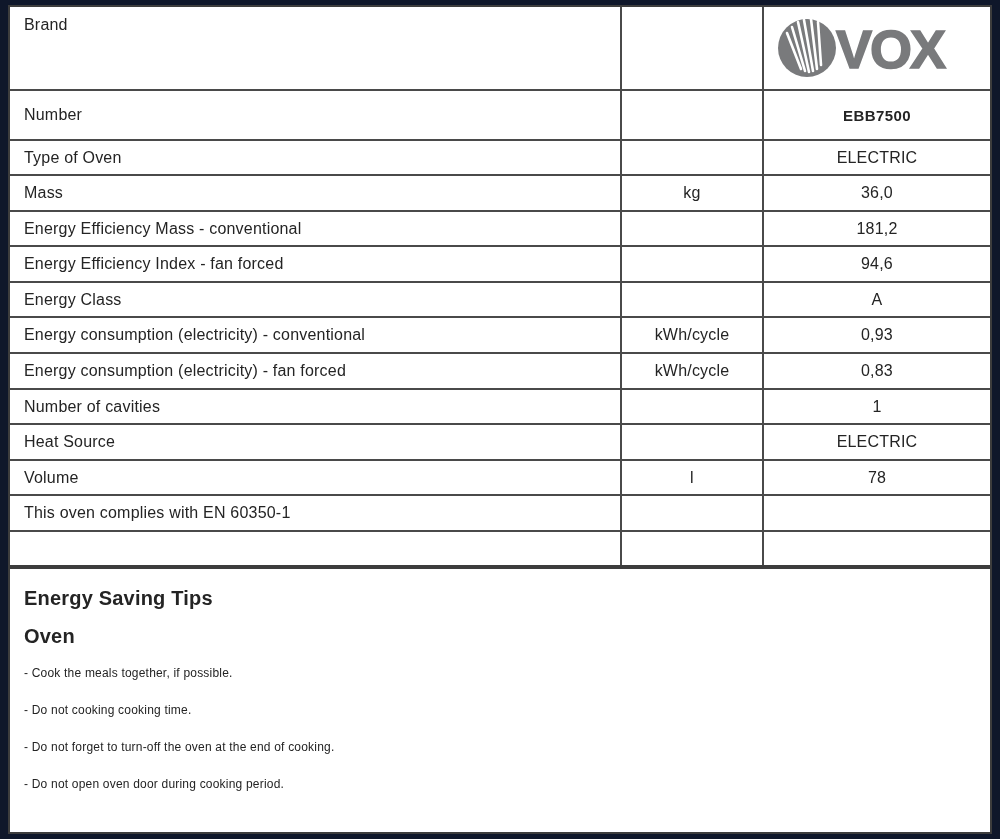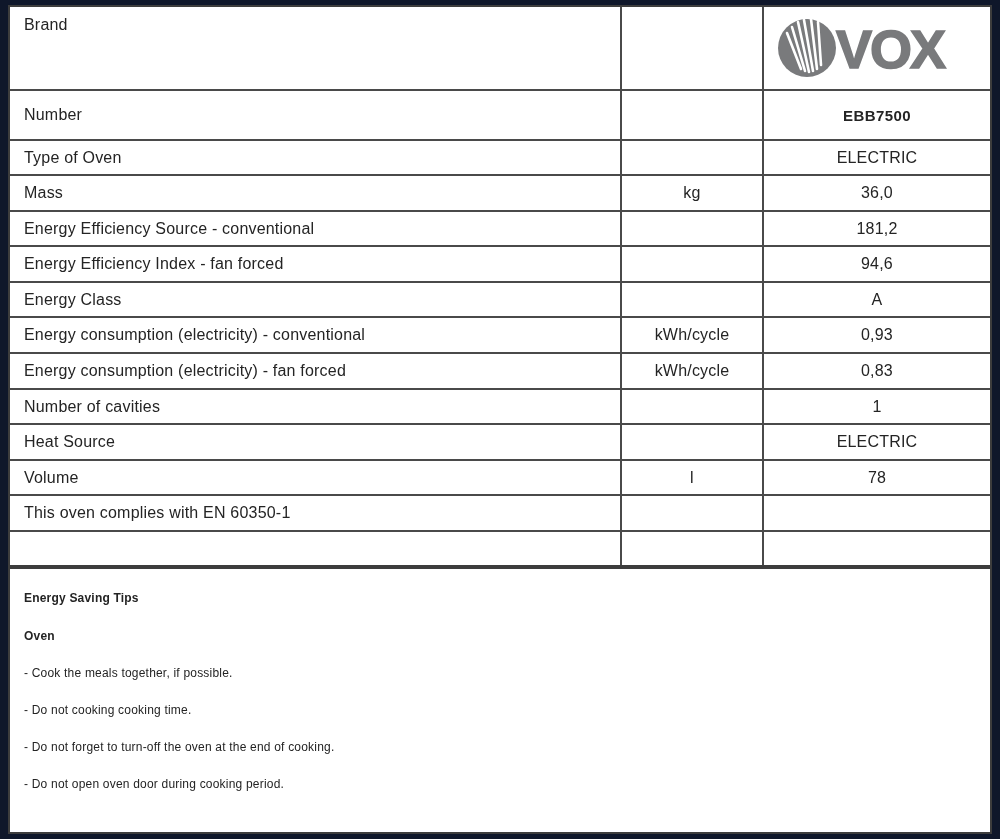--- a/index.html
+++ b/index.html
@@ -49,21 +49,21 @@
     top: 567px;
     width: 984px;
     height: 267px;
     box-sizing: border-box;
     border: 2px solid #3d3d3d;
     padding: 10px 14px 0 14px;
     background: #ffffff;
   }
   .tips-title, .tips-sub {
     font-weight: bold;
-    font-size: 12px;
+    font-size: 20px;
     line-height: 38px;
     letter-spacing: 0.2px;
   }
   .tip-line {
     font-size: 12px;
     line-height: 37px;
     letter-spacing: 0.2px;
   }
 </style>
 </head>
@@ -95,21 +95,21 @@
     <div class="cell c-value bold-val">EBB7500</div>
 
     <div class="cell c-label">Type of Oven</div>
     <div class="cell c-unit"></div>
     <div class="cell c-value">ELECTRIC</div>
 
     <div class="cell c-label">Mass</div>
     <div class="cell c-unit">kg</div>
     <div class="cell c-value">36,0</div>
 
-    <div class="cell c-label">Energy Efficiency Source - conventional</div>
+    <div class="cell c-label">Energy Efficiency Mass - conventional</div>
     <div class="cell c-unit"></div>
     <div class="cell c-value">181,2</div>
 
     <div class="cell c-label">Energy Efficiency Index - fan forced</div>
     <div class="cell c-unit"></div>
     <div class="cell c-value">94,6</div>
 
     <div class="cell c-label">Energy Class</div>
     <div class="cell c-unit"></div>
     <div class="cell c-value">A</div>

